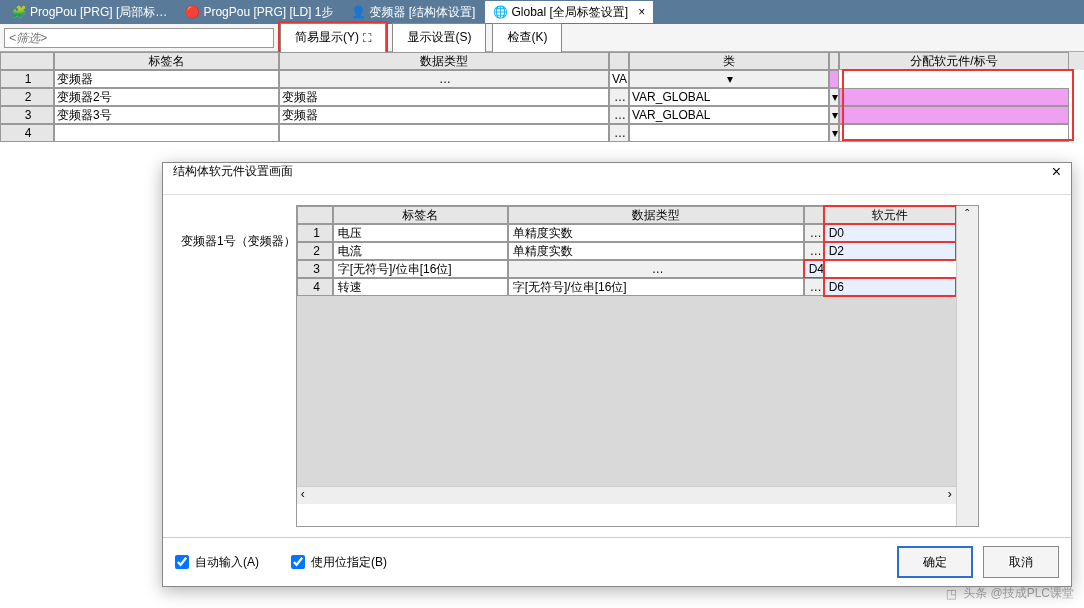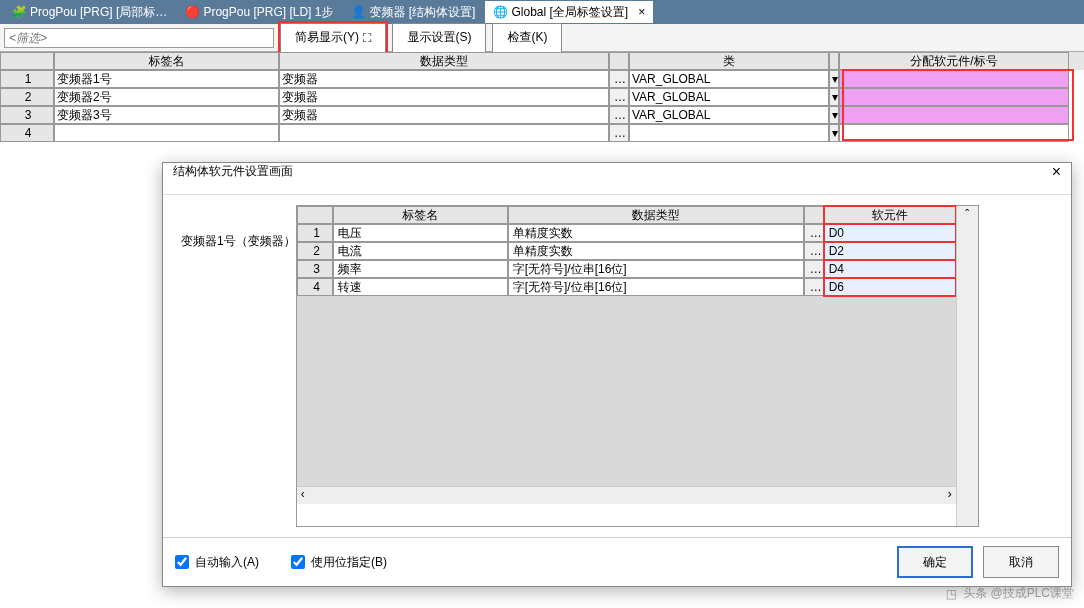--- a/index.html
+++ b/index.html
@@ -87,21 +87,20 @@
     <div></div>
     <div>标签名</div>
     <div>数据类型</div>
     <div></div>
     <div>类</div>
     <div></div>
     <div>分配软元件/标号</div>
   </div>
   <div class="grid-row">
     <div class="rownum">1</div>
-    <div>变频器1号</div>
     <div>变频器</div>
     <div class="drop">…</div>
     <div>VAR_GLOBAL</div>
     <div class="drop">▾</div>
     <div class="softcell"></div>
   </div>
   <div class="grid-row">
     <div class="rownum">2</div>
     <div>变频器2号</div>
     <div>变频器</div>
@@ -156,21 +155,20 @@
         </div>
         <div class="inner-row">
           <div class="num">2</div>
           <div>电流</div>
           <div>单精度实数</div>
           <div class="drop">…</div>
           <div class="dev dev-hl">D2</div>
         </div>
         <div class="inner-row">
           <div class="num">3</div>
-          <div>频率</div>
           <div>字[无符号]/位串[16位]</div>
           <div class="drop">…</div>
           <div class="dev dev-hl">D4</div>
         </div>
         <div class="inner-row">
           <div class="num">4</div>
           <div>转速</div>
           <div>字[无符号]/位串[16位]</div>
           <div class="drop">…</div>
           <div class="dev dev-hl">D6</div>

